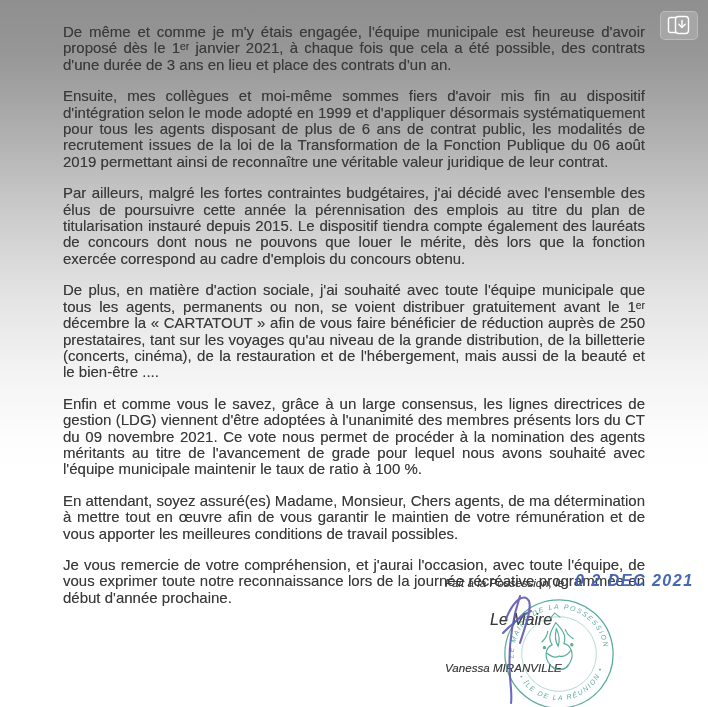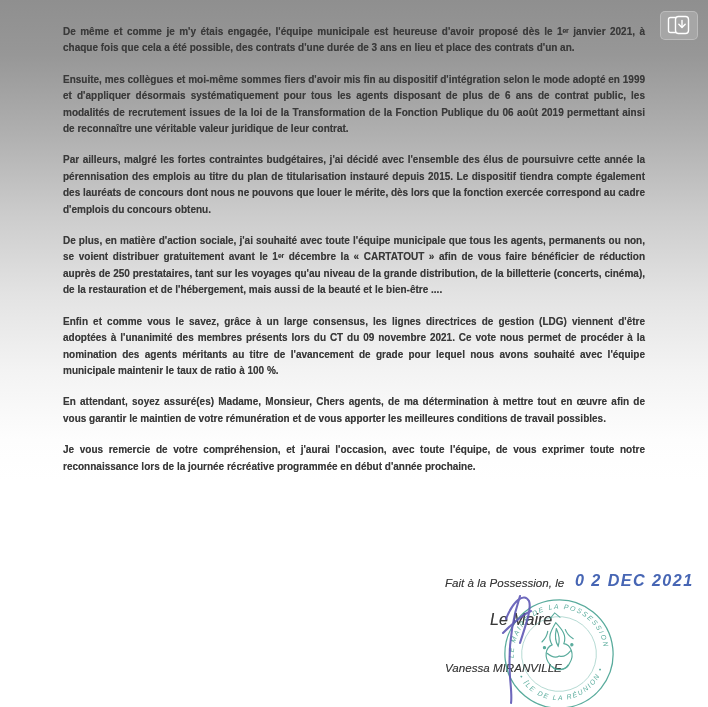--- a/index.html
+++ b/index.html
@@ -9,24 +9,23 @@
     overflow:hidden;
     background:linear-gradient(180deg,
       #8f8f8f 0px, #979797 55px, #b0b0b0 135px,
       #cccccc 215px, #e3e3e3 295px, #f3f3f3 370px,
       #fdfdfd 440px, #ffffff 480px);
     font-family:"Liberation Sans","DejaVu Sans",sans-serif;
   }
   .body-text{
     position:absolute;left:63px;top:24px;width:582px;
     color:#3a3a3a;
-    font-size:10px;line-height:16.4px;
+    font-size:15px;line-height:16.4px;
     text-align:justify;
     text-shadow:0 0 0.6px rgba(58,58,58,0.55);
-    font-weight:bold;
   }
   .body-text p{margin:0 0 15px 0;}
   .dl-btn{
     position:absolute;left:660px;top:11px;width:38px;height:29px;
     background:#a6a6a6;border:1px solid rgba(255,255,255,0.25);
     border-radius:5px;display:flex;align-items:center;justify-content:center;
     cursor:pointer;padding:0;
   }
   .closing{position:absolute;left:8px;top:0;width:652px;height:707px;color:#3a3a3a;font-style:italic;}
   .fait-line{

